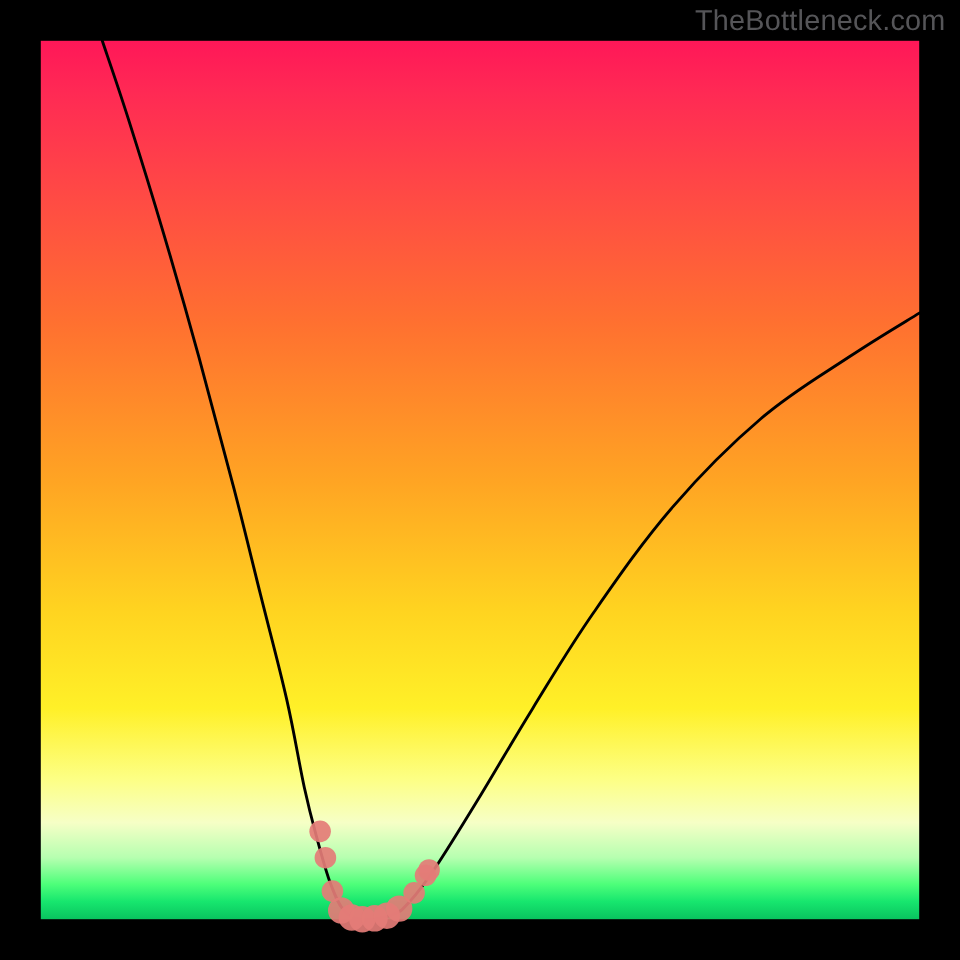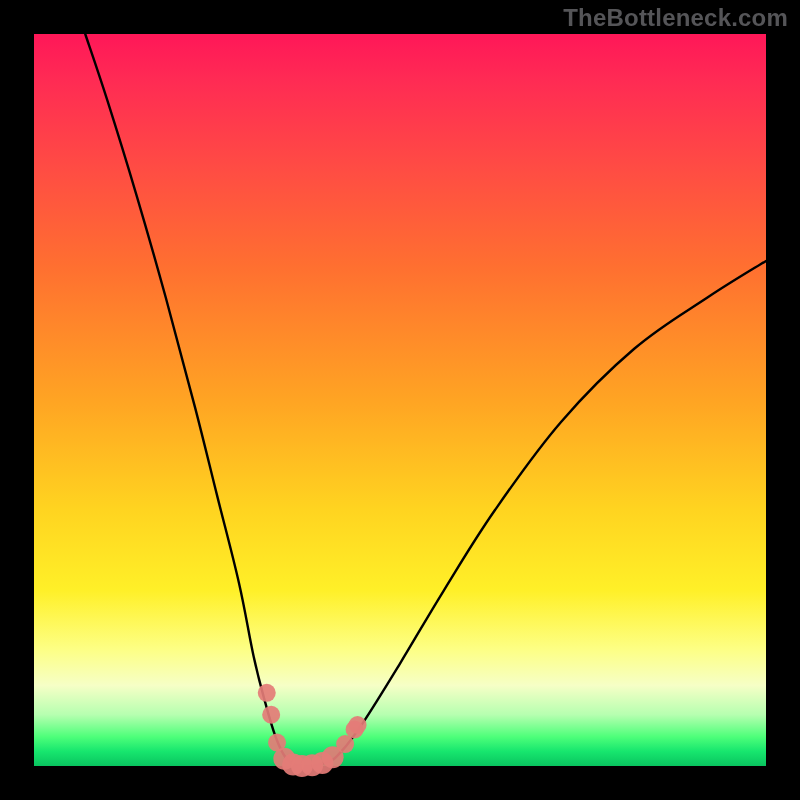--- a/index.html
+++ b/index.html
@@ -18,21 +18,21 @@
     width: 800px;
     height: 800px;
     background: #000;
   }
   .watermark {
     position: absolute;
     top: 4px;
     right: 12px;
     color: #555558;
     font-size: 24px;
-    font-weight: 700;
+    font-weight: 400;
     letter-spacing: 0.2px;
     z-index: 50;
     user-select: none;
   }
   .plot-area {
     position: absolute;
     left: 34px;
     top: 34px;
     width: 732px;
     height: 732px;

